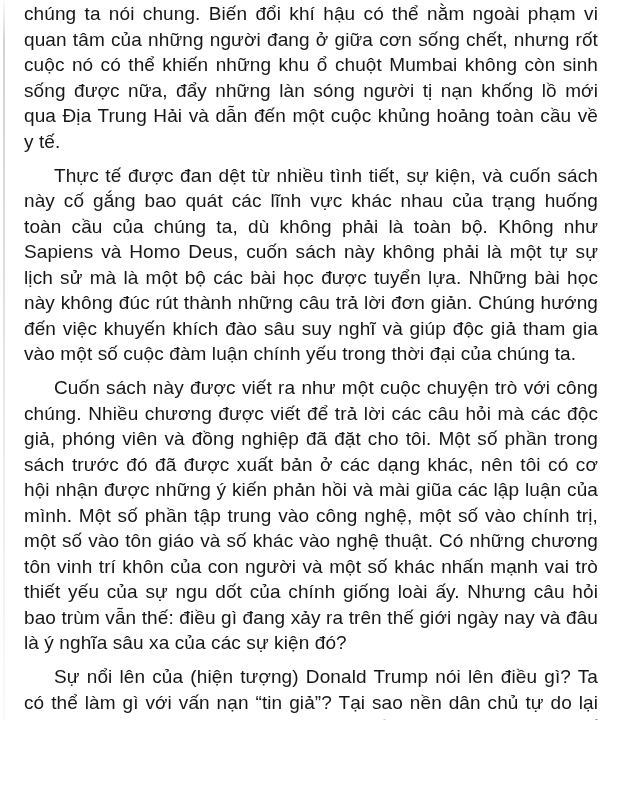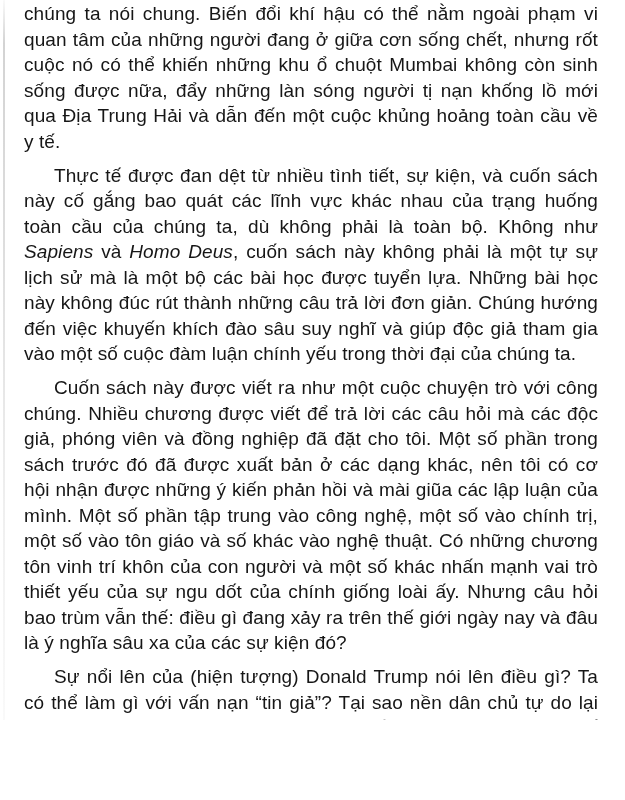--- a/index.html
+++ b/index.html
@@ -44,21 +44,20 @@
     letter-spacing: 0.1px;
   }
   p.para {
     margin: 0 0 8.5px 0;
     padding: 0;
   }
   p.para.indent {
     text-indent: 30px;
   }
   .italic {
-    font-style: italic;
   }
 </style>
 </head>
 <body>
 
 <div class="page">
   <div class="scan-edge"></div>
   <div class="text-block">
       <p class="para"><span>chúng ta nói chung. Biến đổi khí hậu có thể nằm ngoài phạm vi quan tâm của những người đang ở giữa cơn sống chết, nhưng rốt cuộc nó có thể khiến những khu ổ chuột Mumbai không còn sinh sống được nữa, đẩy những làn sóng người tị nạn khống lồ mới qua Địa Trung Hải và dẫn đến một cuộc khủng hoảng toàn cầu về y tế.</span></p>
       <p class="para indent"><span>Thực tế được đan dệt từ nhiều tình tiết, sự kiện, và cuốn sách này cố gắng bao quát các lĩnh vực khác nhau của trạng huống toàn cầu của chúng ta, dù không phải là toàn bộ. Không như </span><span class="italic">Sapiens</span><span> và </span><span class="italic">Homo Deus</span><span>, cuốn sách này không phải là một tự sự lịch sử mà là một bộ các bài học được tuyển lựa. Những bài học này không đúc rút thành những câu trả lời đơn giản. Chúng hướng đến việc khuyến khích đào sâu suy nghĩ và giúp độc giả tham gia vào một số cuộc đàm luận chính yếu trong thời đại của chúng ta.</span></p>

